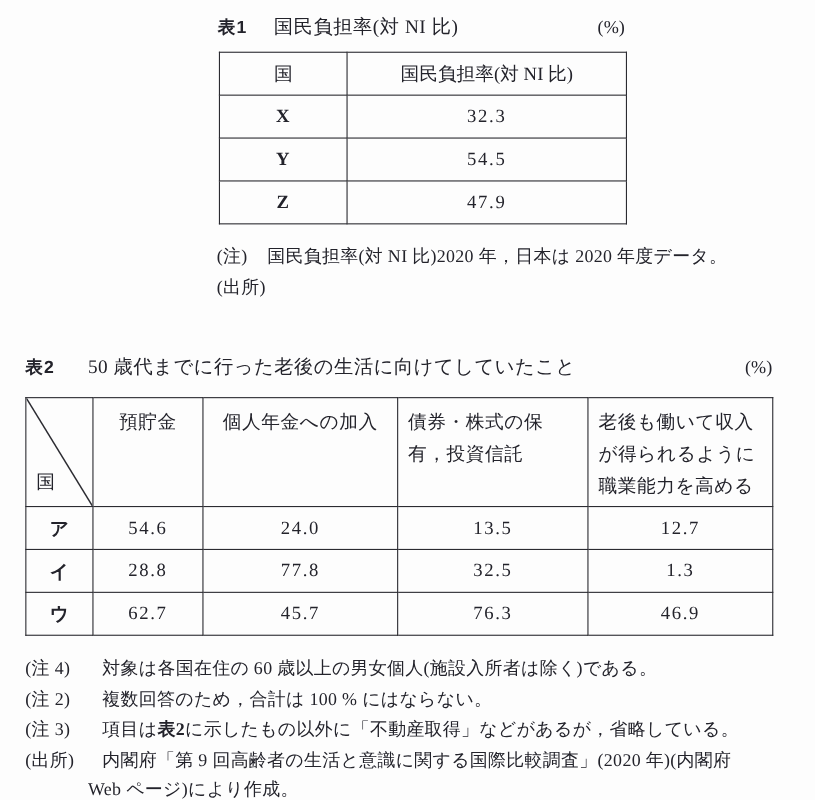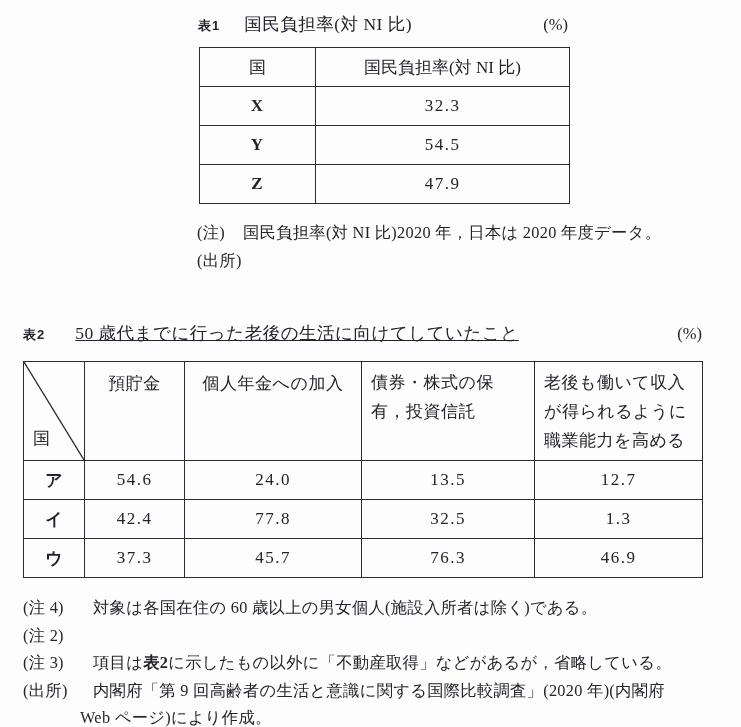--- a/index.html
+++ b/index.html
@@ -18,32 +18,32 @@
   .titlebar {
     position: absolute;
     display: flex;
     align-items: baseline;
     font-size: 17.5px;
     white-space: nowrap;
   }
   .tbl-label {
     font-family: "Liberation Sans", "DejaVu Sans", sans-serif;
     font-weight: 700;
-    font-size: 13px;
+    font-size: 16px;
     letter-spacing: 1px;
   }
   .tbl-title { letter-spacing: 0.5px; }
   .unit {
     margin-left: auto;
     font-size: 16.5px;
   }
   #t1-titlebar { top: 12px; left: 198px; width: 370px; }
   #t1-titlebar .tbl-title { margin-left: 24px; }
   #t2-titlebar { top: 321px; left: 23px; width: 679px; }
-  #t2-titlebar .tbl-title { margin-left: 30px; text-decoration: underline; }
+  #t2-titlebar .tbl-title { margin-left: 30px; }
 
   
   table {
     position: absolute;
     border-collapse: collapse;
     table-layout: fixed;
     font-size: 17px;
   }
   th, td {
     border: 1.5px solid #2b2b31;
@@ -65,21 +65,20 @@
     padding-top: 7px;
     white-space: pre-line;
     line-height: 29px;
     letter-spacing: 0.5px;
     margin-left: 33px;
   }
   #t2-table thead th.wrap {
     text-align: left;
     padding-left: 9px;
     padding-right: 6px;
-    font-family: Liberation Mono, monospace;
   }
   #t2-table tbody td { height: 39px; }
   #t2-table .country {
     font-family: "Liberation Sans", "DejaVu Sans", sans-serif;
     font-weight: 700;
   }
   #t2-table .value { letter-spacing: 1.5px; }
 
   .corner-cell { position: relative; }
   .corner-cell svg {
@@ -191,42 +190,43 @@
   <tbody>
     <tr>
       <td class="country">ア</td>
       <td class="value">54.6</td>
       <td class="value">24.0</td>
       <td class="value">13.5</td>
       <td class="value">12.7</td>
     </tr>
     <tr>
       <td class="country">イ</td>
-      <td class="value">42.4</td>
+      <td class="value">28.8</td>
       <td class="value">77.8</td>
       <td class="value">32.5</td>
       <td class="value">1.3</td>
     </tr>
     <tr>
       <td class="country">ウ</td>
-      <td class="value">37.3</td>
+      <td class="value">62.7</td>
       <td class="value">45.7</td>
       <td class="value">76.3</td>
       <td class="value">46.9</td>
     </tr>
   </tbody>
 </table>
 
 <div id="t2-notes" class="notes">
   <div class="note-row">
     <span class="note-label">(注 4)</span>
     <span class="note-text">対象は各国在住の 60 歳以上の男女個人(施設入所者は除く)である。</span>
   </div>
   <div class="note-row">
     <span class="note-label">(注 2)</span>
+    <span class="note-text">複数回答のため，合計は 100 % にはならない。</span>
   </div>
   <div class="note-row">
     <span class="note-label">(注 3)</span>
     <span class="note-text"><span>項目は</span><span class="note-bold">表2</span><span>に示したもの以外に「不動産取得」などがあるが，省略している。</span></span>
   </div>
   <div>
     <div class="note-row">
       <span class="note-label">(出所)</span>
       <span class="note-text">内閣府「第 9 回高齢者の生活と意識に関する国際比較調査」(2020 年)(内閣府</span>
     </div>

